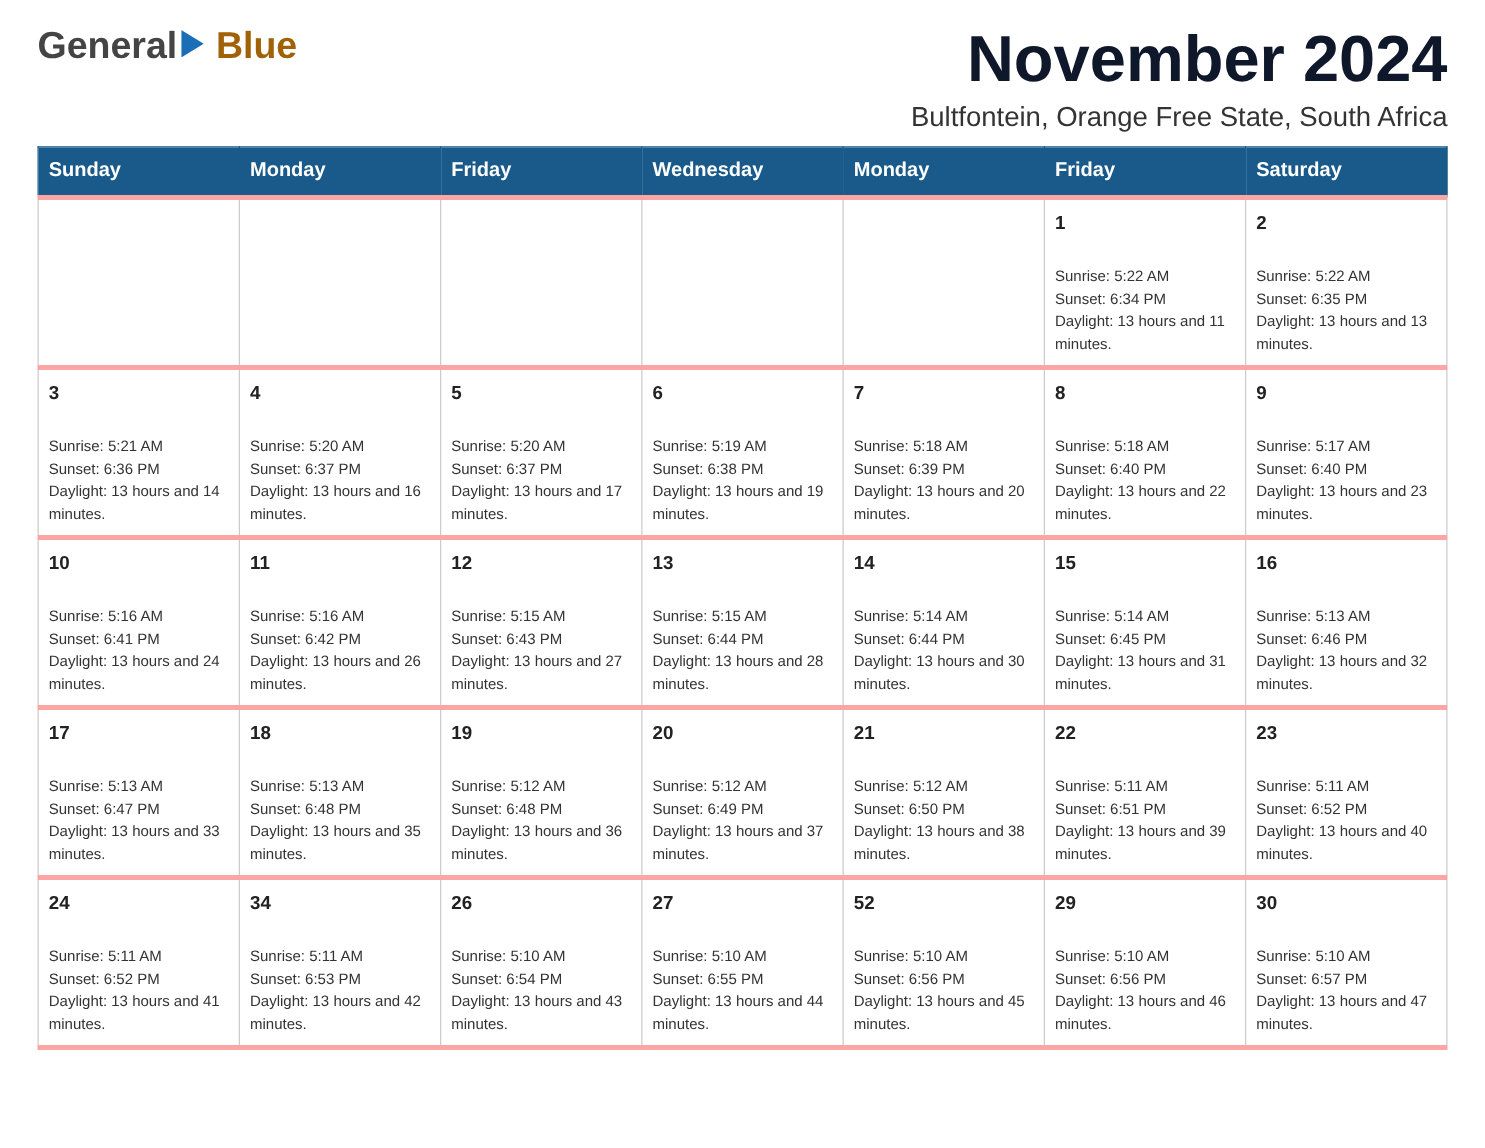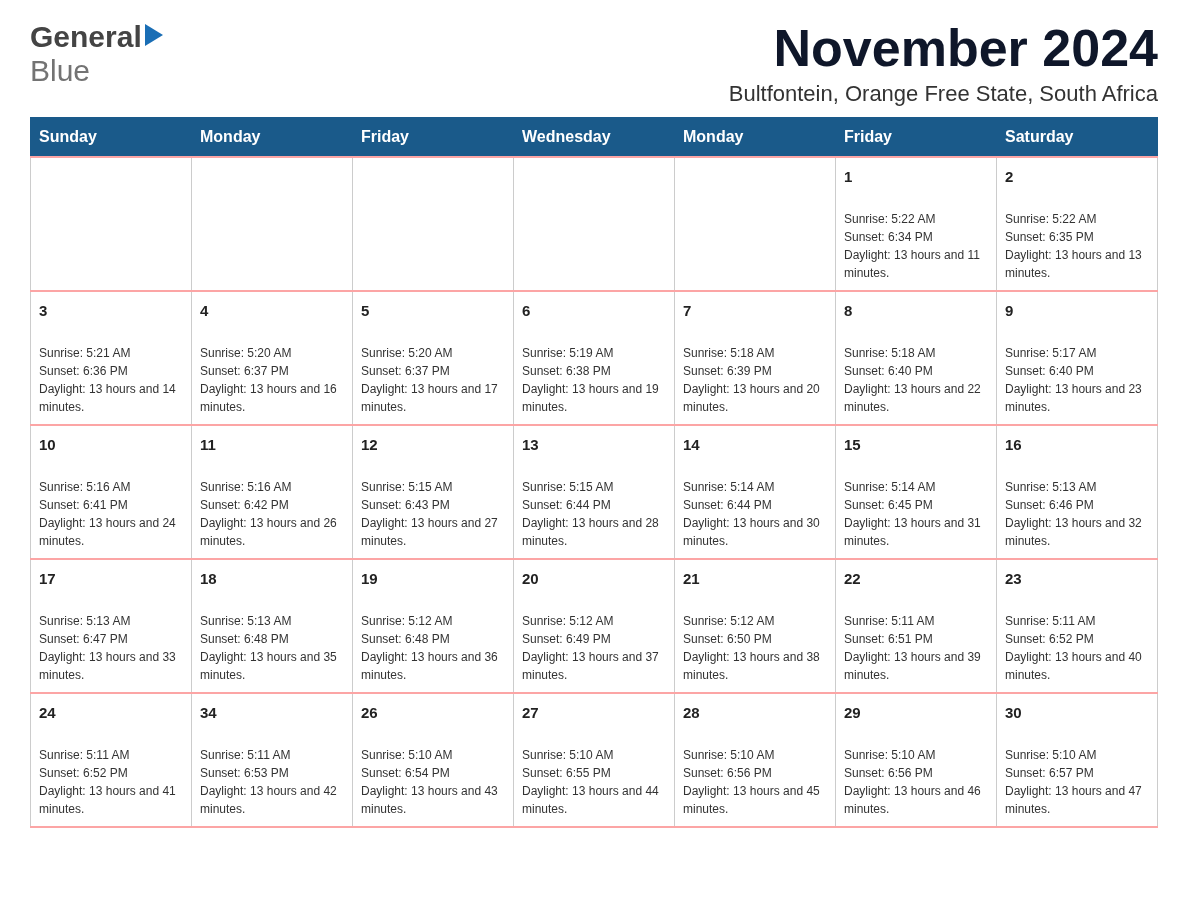--- a/index.html
+++ b/index.html
@@ -11,21 +11,21 @@
       padding: 20px 30px;
     }
     .header-row {
       display: flex;
       justify-content: space-between;
       align-items: flex-start;
       margin-bottom: 6px;
     }
     .logo {
       display: flex;
-      flex-direction: column;
+      flex-direction: row;
       align-items: flex-start;
     }
     .title-block {
       text-align: right;
     }
     .month-title {
       font-size: 52px;
       font-weight: bold;
       color: #0f172a;
       line-height: 1.1;
@@ -54,21 +54,21 @@
       vertical-align: top;
       padding: 8px;
       border: 1px solid #ccc;
       width: calc(100% / 7);
       min-height: 110px;
       font-size: 12.5px;
       color: #333;
       line-height: 1.4;
     }
     .calendar-table tr {
-      border-bottom: 2px solid #fca5a5;
+      border-bottom: 4px solid #fca5a5;
     }
     .day-number {
       font-size: 15px;
       font-weight: bold;
       color: #222;
       display: block;
       margin-bottom: 4px;
     }
     .day-info {
       font-size: 12px;
@@ -83,22 +83,23 @@
       display: flex;
       align-items: center;
     }
     .logo-text-general {
       font-size: 30px;
       font-weight: bold;
       color: #444;
     }
     .logo-text-blue {
       font-size: 30px;
-      font-weight: normal;
-      color: #737373;
+      font-weight: bold;
+      color: #a16207;
+      margin-left: 10px;
     }
   </style>
 </head>
 <body>
 
 <div class="header-row">
   <div class="logo">
     <div class="logo-icon-row">
       <span class="logo-text-general">General</span>
       <span style="display:inline-block;margin-left:3px;vertical-align:middle;">
@@ -246,21 +247,21 @@
         </td>
         <td>
           <span class="day-number">26</span>
           <div class="day-info">Sunrise: 5:10 AM<br>Sunset: 6:54 PM<br>Daylight: 13 hours and 43 minutes.</div>
         </td>
         <td>
           <span class="day-number">27</span>
           <div class="day-info">Sunrise: 5:10 AM<br>Sunset: 6:55 PM<br>Daylight: 13 hours and 44 minutes.</div>
         </td>
         <td>
-          <span class="day-number">28</span>
+          <span class="day-number">52</span>
           <div class="day-info">Sunrise: 5:10 AM<br>Sunset: 6:56 PM<br>Daylight: 13 hours and 45 minutes.</div>
         </td>
         <td>
           <span class="day-number">29</span>
           <div class="day-info">Sunrise: 5:10 AM<br>Sunset: 6:56 PM<br>Daylight: 13 hours and 46 minutes.</div>
         </td>
         <td>
           <span class="day-number">30</span>
           <div class="day-info">Sunrise: 5:10 AM<br>Sunset: 6:57 PM<br>Daylight: 13 hours and 47 minutes.</div>
         </td>

